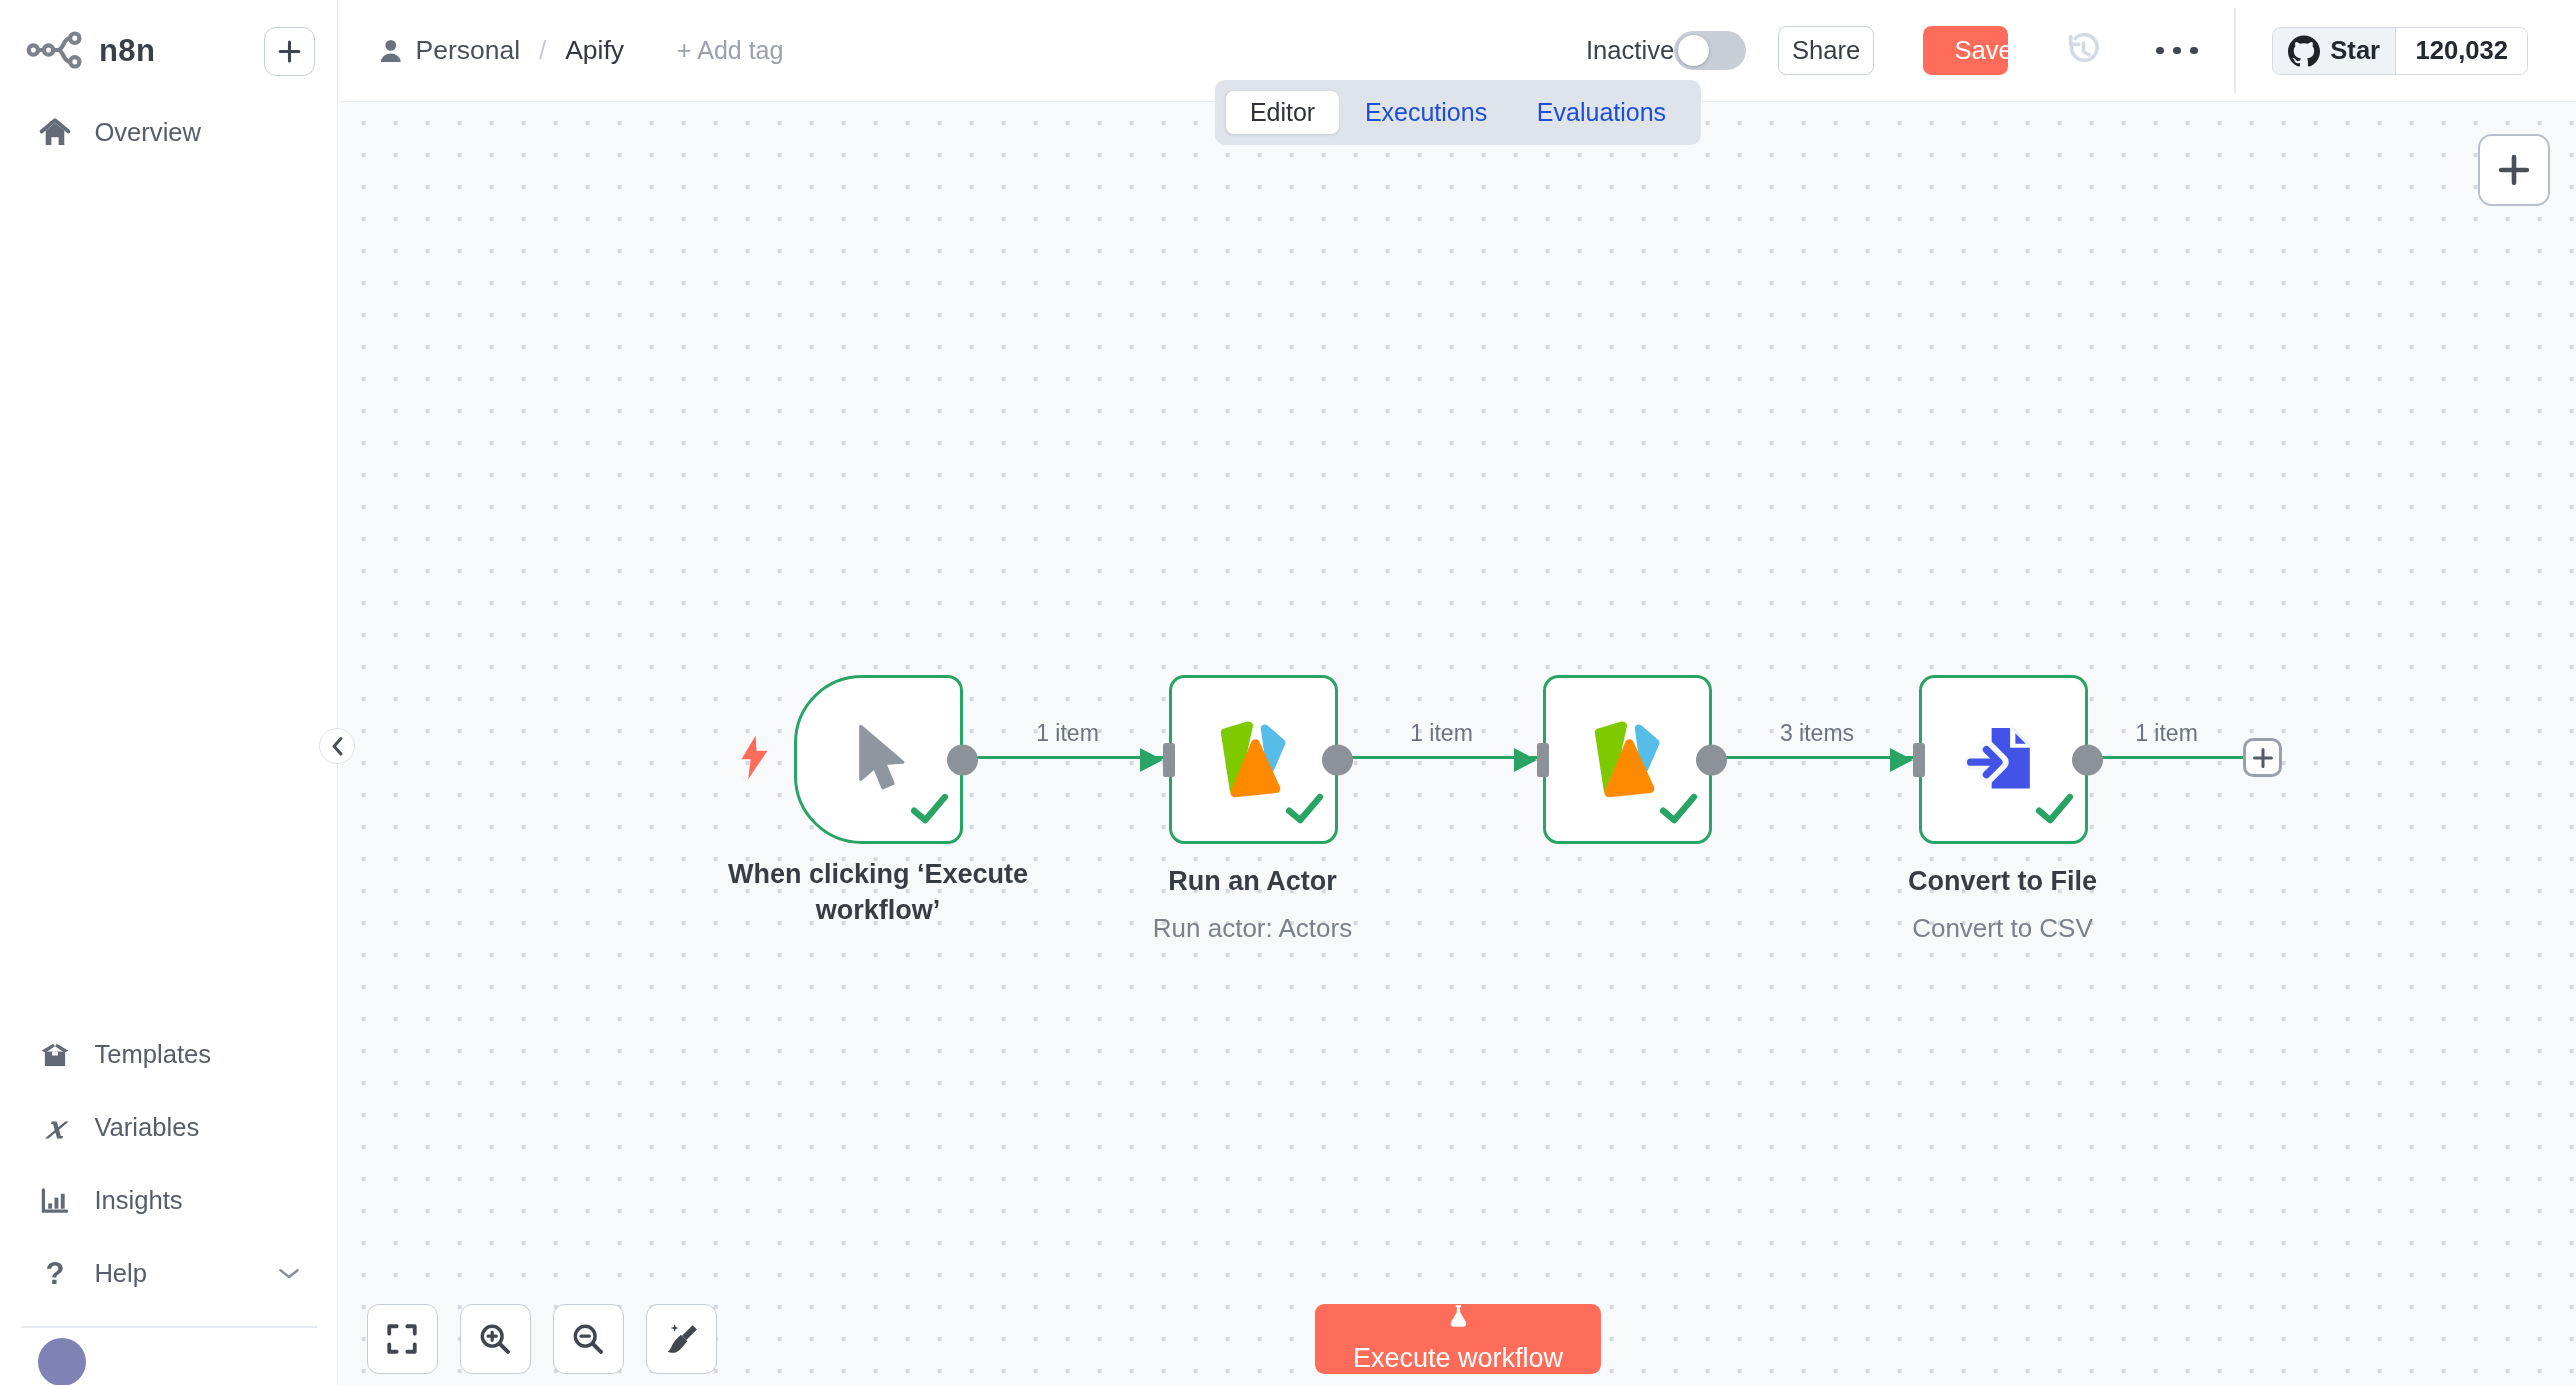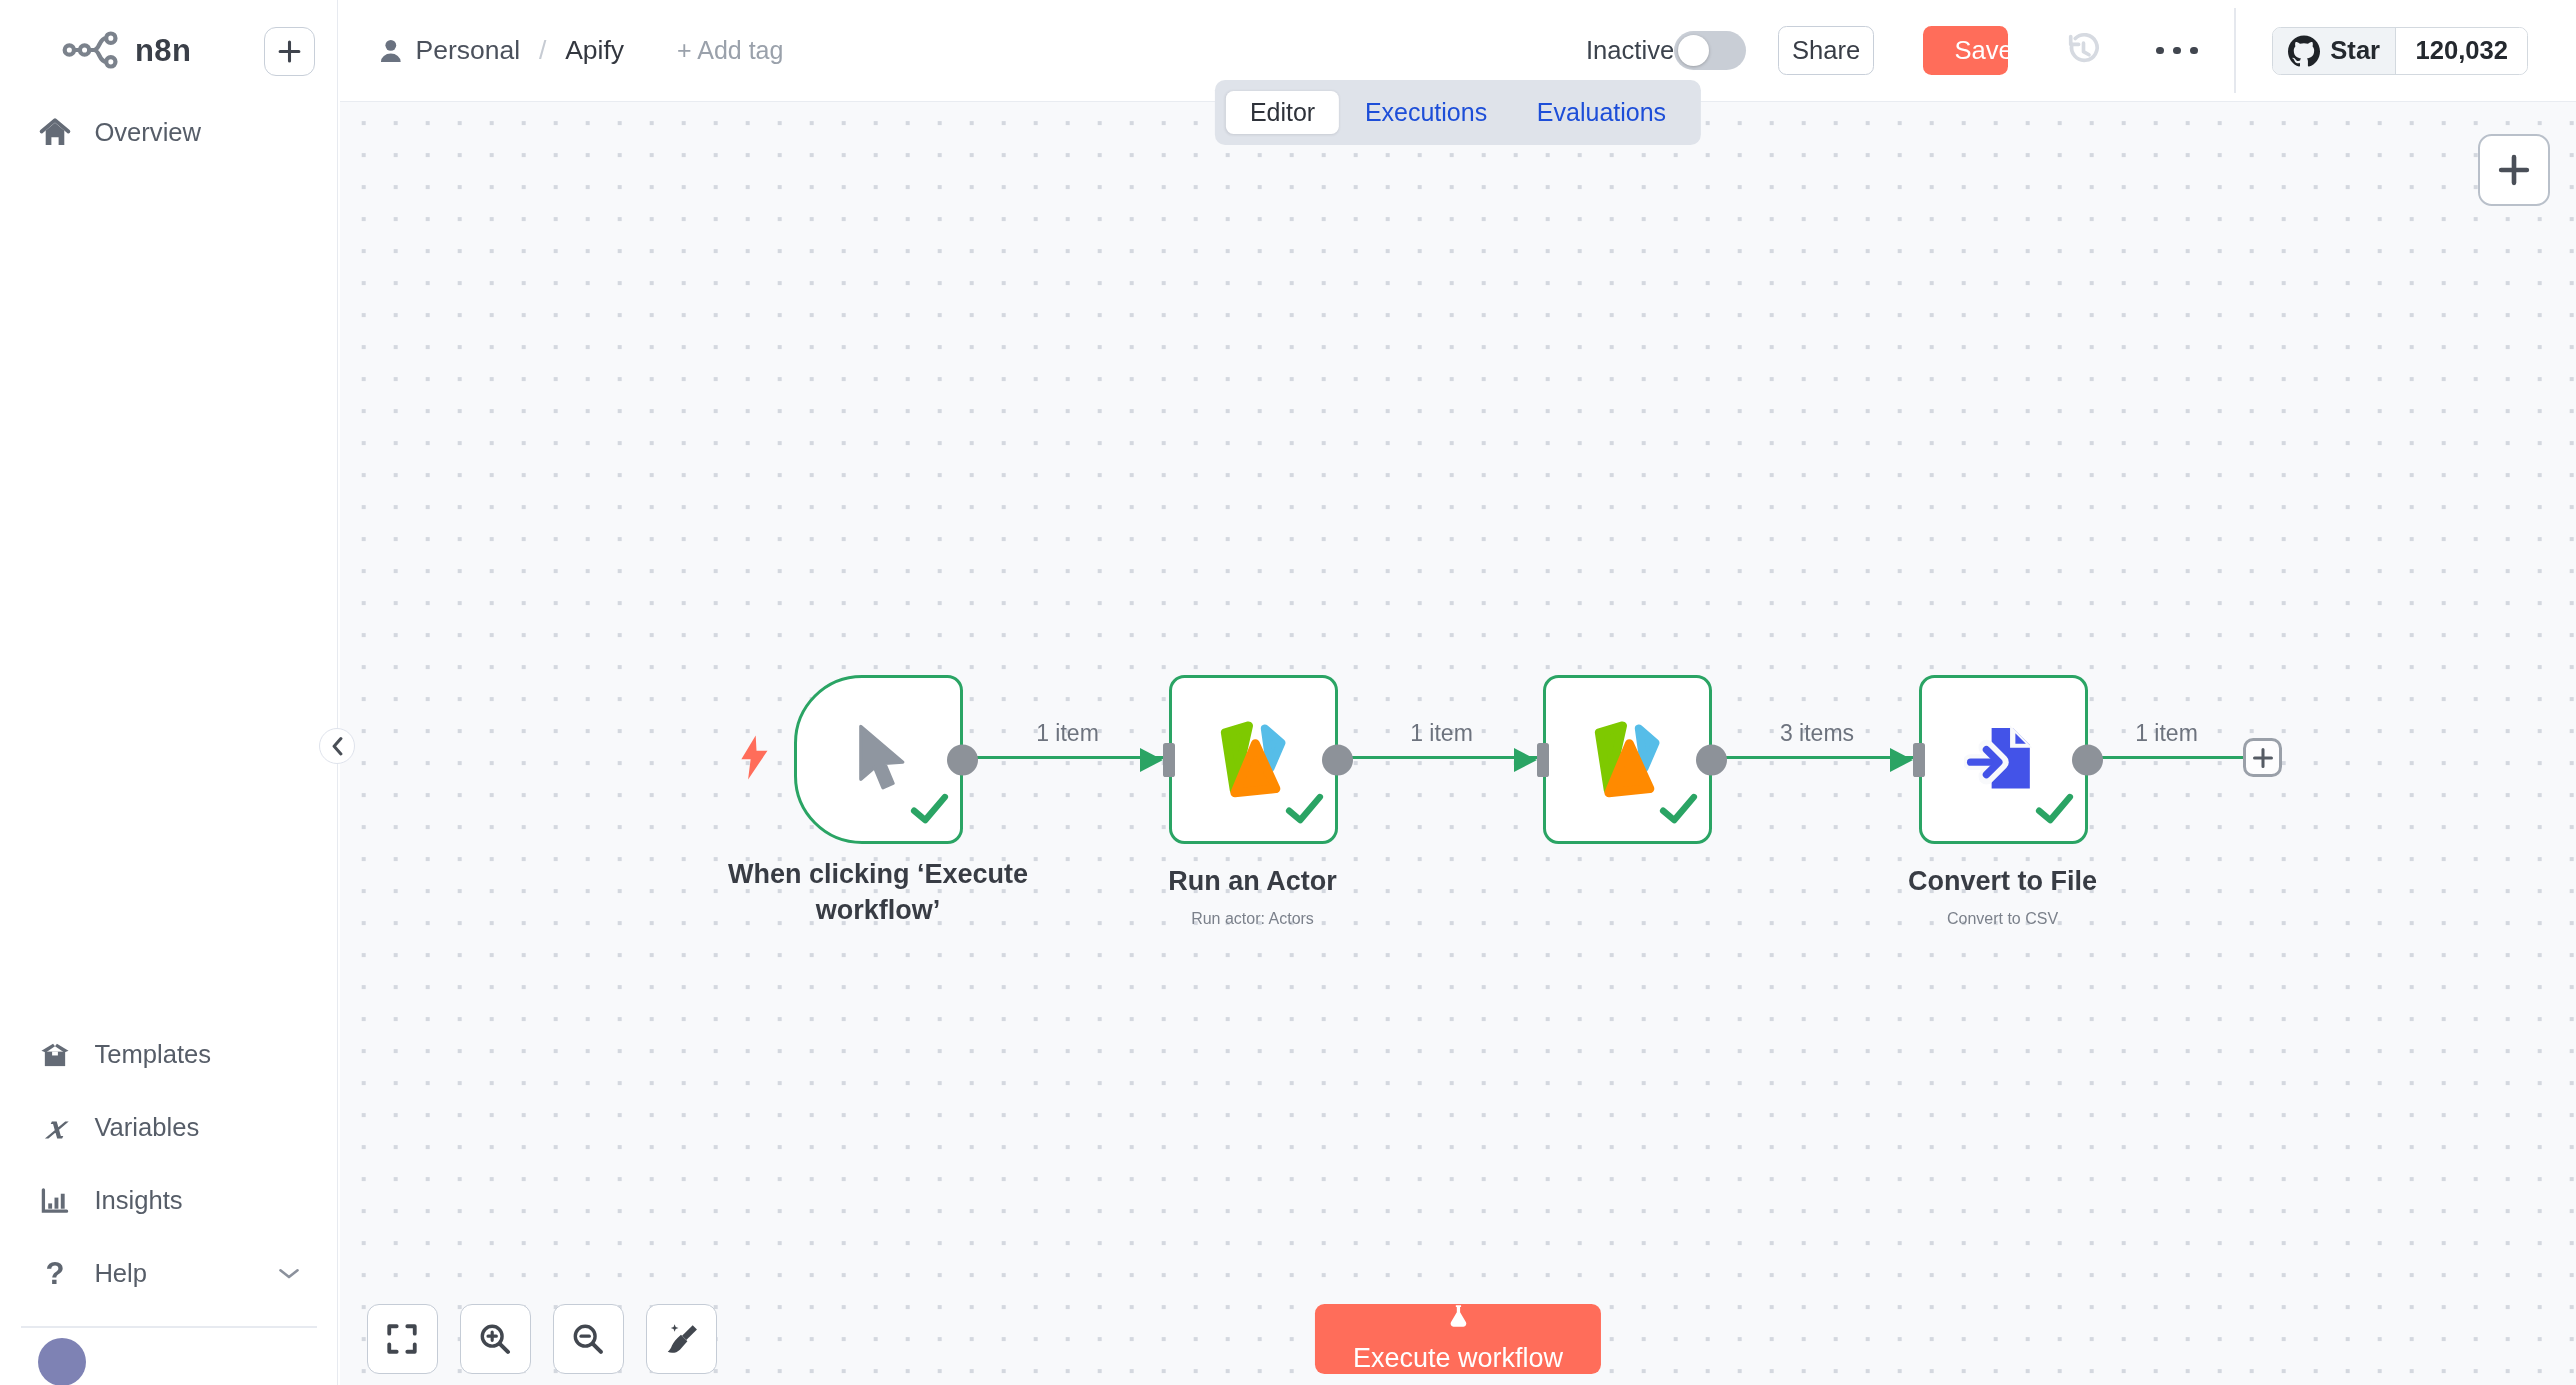--- a/index.html
+++ b/index.html
@@ -3,21 +3,21 @@
 <meta charset="utf-8">
 <style>
   * { margin:0; padding:0; box-sizing:border-box; }
   html,body { width:2576px; height:1386px; overflow:hidden; background:#fff;
     font-family:"Liberation Sans","DejaVu Sans",sans-serif; }
   .root { position:relative; width:2576px; height:1386px; }
 
   
   .sidebar { position:absolute; left:0; top:0; width:338px; height:1386px;
     background:#fff; border-right:1.7px solid #e7eaf0; display:flex; flex-direction:column; z-index:6; }
-  .logo-row { height:102px; display:flex; align-items:center; padding:0 22px; flex:none;margin-left:36px; }
+  .logo-row { height:102px; display:flex; align-items:center; padding:0 22px; flex:none; }
   .logo-mark { flex:none; }
   .logo-text { font-size:31px; font-weight:700; color:#3a3f48; margin-left:12px; letter-spacing:0.4px; }
   .logo-spacer { flex:1; }
   .new-wf-btn { width:51px; height:49px; border:1.7px solid #c8cfd9; border-radius:12px;
     background:#fff; display:flex; align-items:center; justify-content:center; cursor:pointer; }
   .side-menu { padding:10.2px 20.5px 0 20.5px; }
   .side-item { display:flex; align-items:center; height:41px; margin-bottom:32px;
     padding:0 15.4px; border-radius:8.5px; cursor:pointer; color:#565d68; font-size:25.6px; }
   .side-item .ic { width:38px; display:flex; justify-content:center; margin-right:20.5px; flex:none; }
   .side-grow { flex:1; }
@@ -85,21 +85,21 @@
   .node .check { position:absolute; right:10.2px; bottom:10.2px; }
   .node .out-dot { position:absolute; right:-18px; top:50%; transform:translateY(-50%);
     width:31px; height:31px; border-radius:50%; background:#8d9299; cursor:pointer; }
   .node .in-bar { position:absolute; left:-9.4px; top:50%; transform:translateY(-50%);
     width:12.8px; height:34px; border-radius:2.6px; background:#8d9299; }
   .node .in-arrow { position:absolute; left:-32px; top:50%; transform:translateY(-50%);
     width:0; height:0; border-left:23px solid #2aa464; border-top:12px solid transparent;
     border-bottom:12px solid transparent; }
   .node-label { position:absolute; text-align:center; font-size:27px; font-weight:600;
     color:#383c44; line-height:36px; }
-  .node-sub { font-size:16px; font-weight:400; color:#7b818b; margin-top:5px; line-height:29px; }
+  .node-sub { font-size:26px; font-weight:400; color:#7b818b; margin-top:15px; line-height:29px; }
   .bolt { position:absolute; left:398px; top:631px; }
 
   .add-node-end { position:absolute; left:1903px; top:636px; width:39px; height:39px;
     background:#fdfdfe; border:3.4px solid #9aa0a9; border-radius:10.2px; cursor:pointer;
     display:flex; align-items:center; justify-content:center; }
   .add-node-top { position:absolute; right:25.6px; top:32px; width:72px; height:72px;
     background:#fff; border:2.6px solid #b9c0ca; border-radius:13.7px; cursor:pointer;
     display:flex; align-items:center; justify-content:center; }
 
   .canvas-controls { position:absolute; left:26.5px; bottom:12px; display:flex; gap:22px; }

